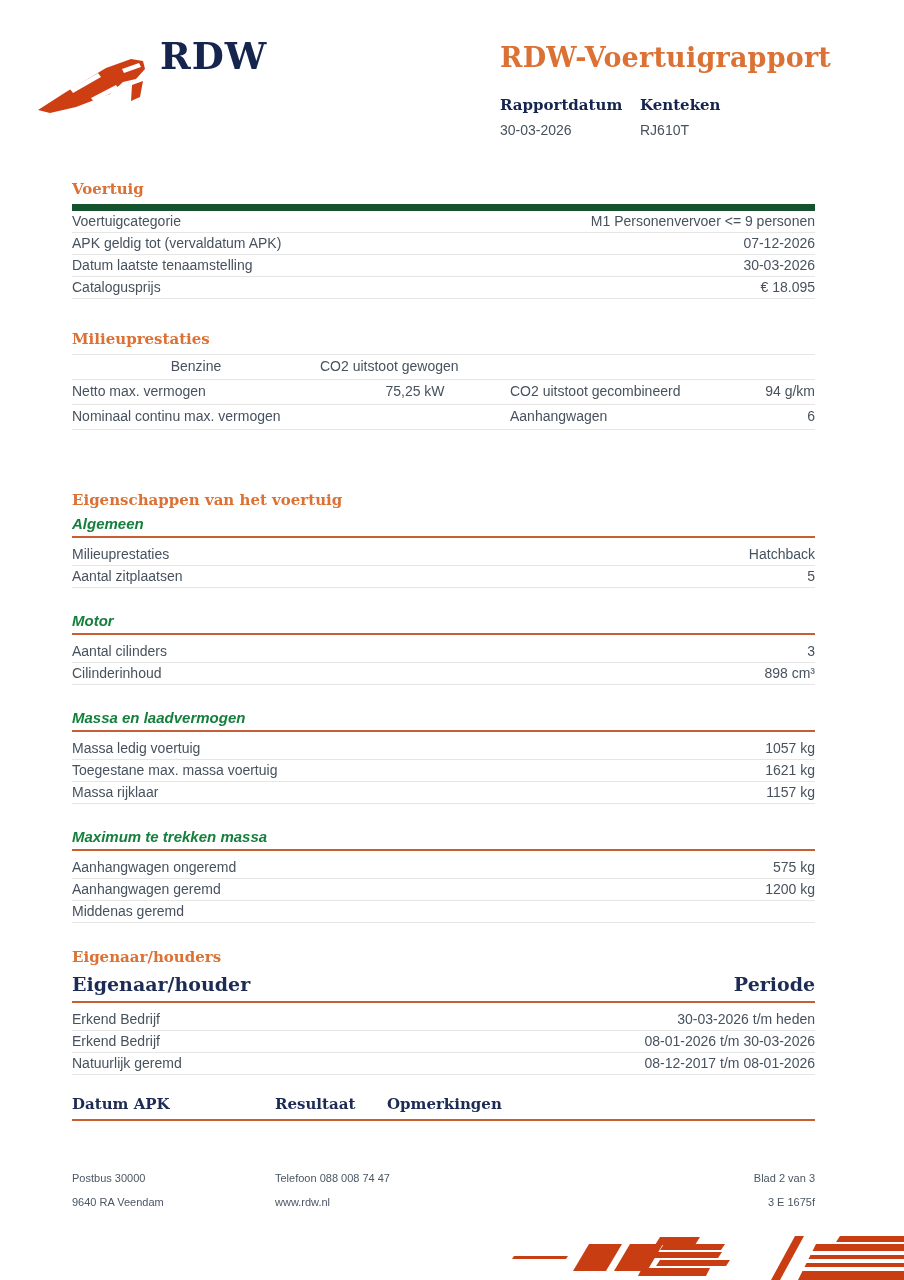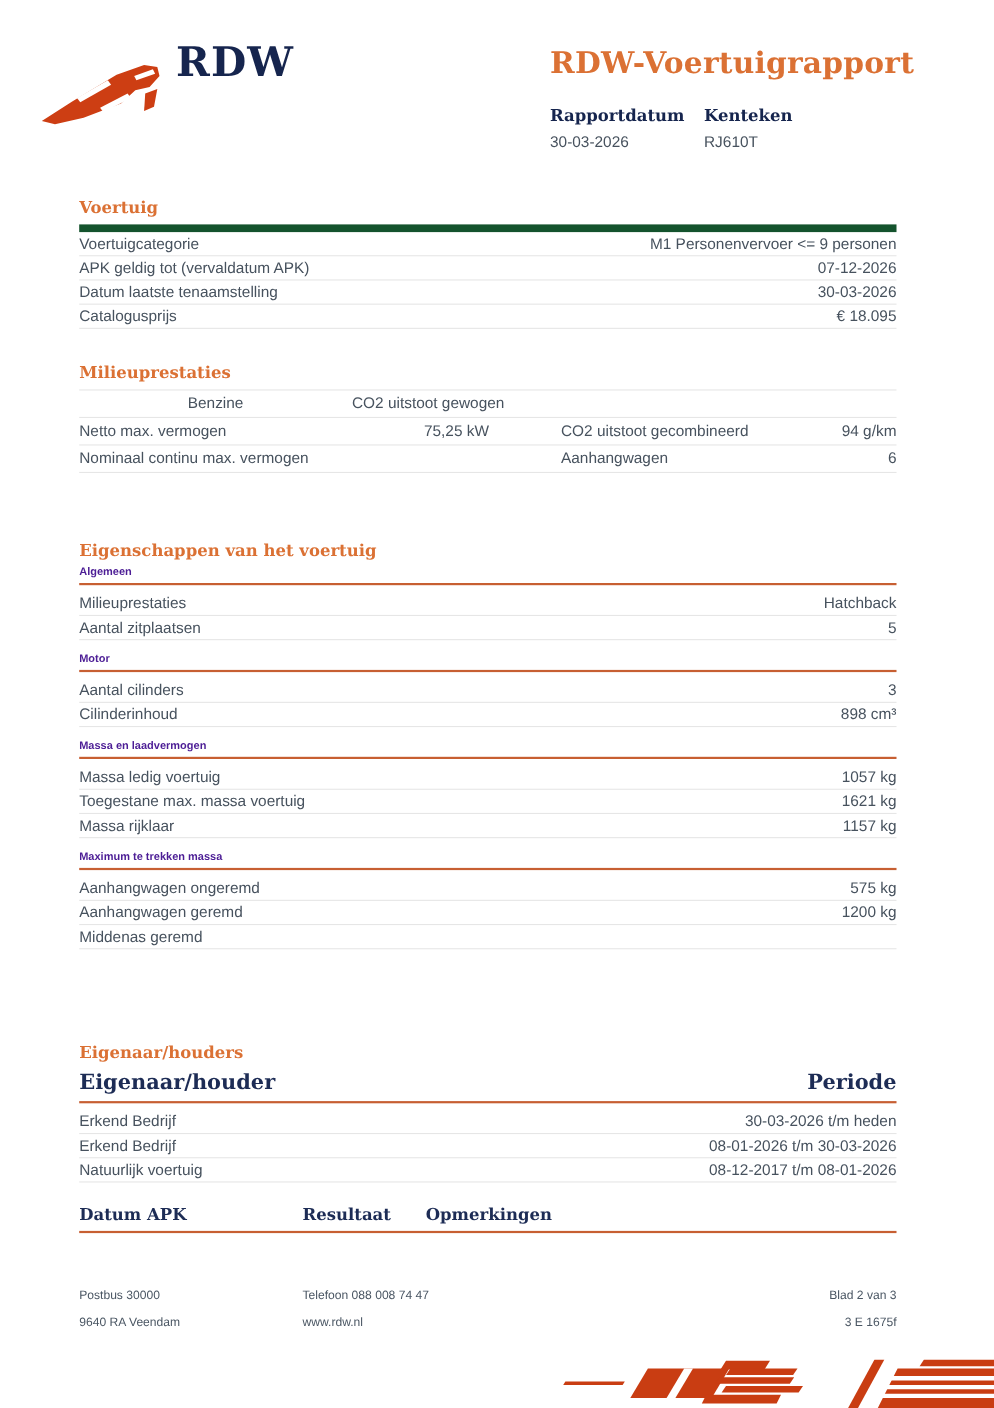--- a/index.html
+++ b/index.html
@@ -28,22 +28,22 @@
   .kv-value{text-align:right;}
 
   
   .m-table{border-top:1px solid #E6E6E6;}
   .m-row{display:grid;grid-template-columns:248px 190px 190px 1fr;height:24px;
          line-height:23px;border-bottom:1px solid #E6E6E6;font-size:14px;}
   .m-vl{text-align:center;}
   .m-vr{text-align:right;}
 
   
-  .subsec + .subsec{margin-top:12px;}
-  .subsec-title{margin:0 0 4px 0;font-size:10px;font-weight:bold;color:#4c1d95;}
+  .subsec + .subsec{margin-top:24px;}
+  .subsec-title{margin:0 0 4px 0;font-size:15px;font-weight:bold;color:#15803d;font-style:italic;}
   .orange-rule{height:2px;background:#C75F32;margin-bottom:6px;}
   .subsec .kv-row:first-child{border-top:none;}
 
   
   .owner-head{display:flex;justify-content:space-between;font-family:"DejaVu Serif",serif;
               font-weight:bold;font-size:19px;color:#1D2C55;margin-top:7px;padding-bottom:6px;}
   
   .apk-head{display:grid;grid-template-columns:203px 112px 1fr;font-family:"DejaVu Serif",serif;
             font-weight:bold;font-size:15px;color:#1D2C55;margin-top:7px;padding-bottom:6px;}
 
@@ -203,21 +203,21 @@
     <div class="orange-rule"></div>
     <div class="kv-row">
       <span>Erkend Bedrijf</span>
       <span class="kv-value">30-03-2026 t/m heden</span>
     </div>
     <div class="kv-row">
       <span>Erkend Bedrijf</span>
       <span class="kv-value">08-01-2026 t/m 30-03-2026</span>
     </div>
     <div class="kv-row">
-      <span>Natuurlijk voertuig</span>
+      <span>Natuurlijk geremd</span>
       <span class="kv-value">08-12-2017 t/m 08-01-2026</span>
     </div>
   </section>
 
   <section class="sec" style="top:1088px">
     <div class="apk-head">
       <span>Datum APK</span>
       <span>Resultaat</span>
       <span>Opmerkingen</span>
     </div>

